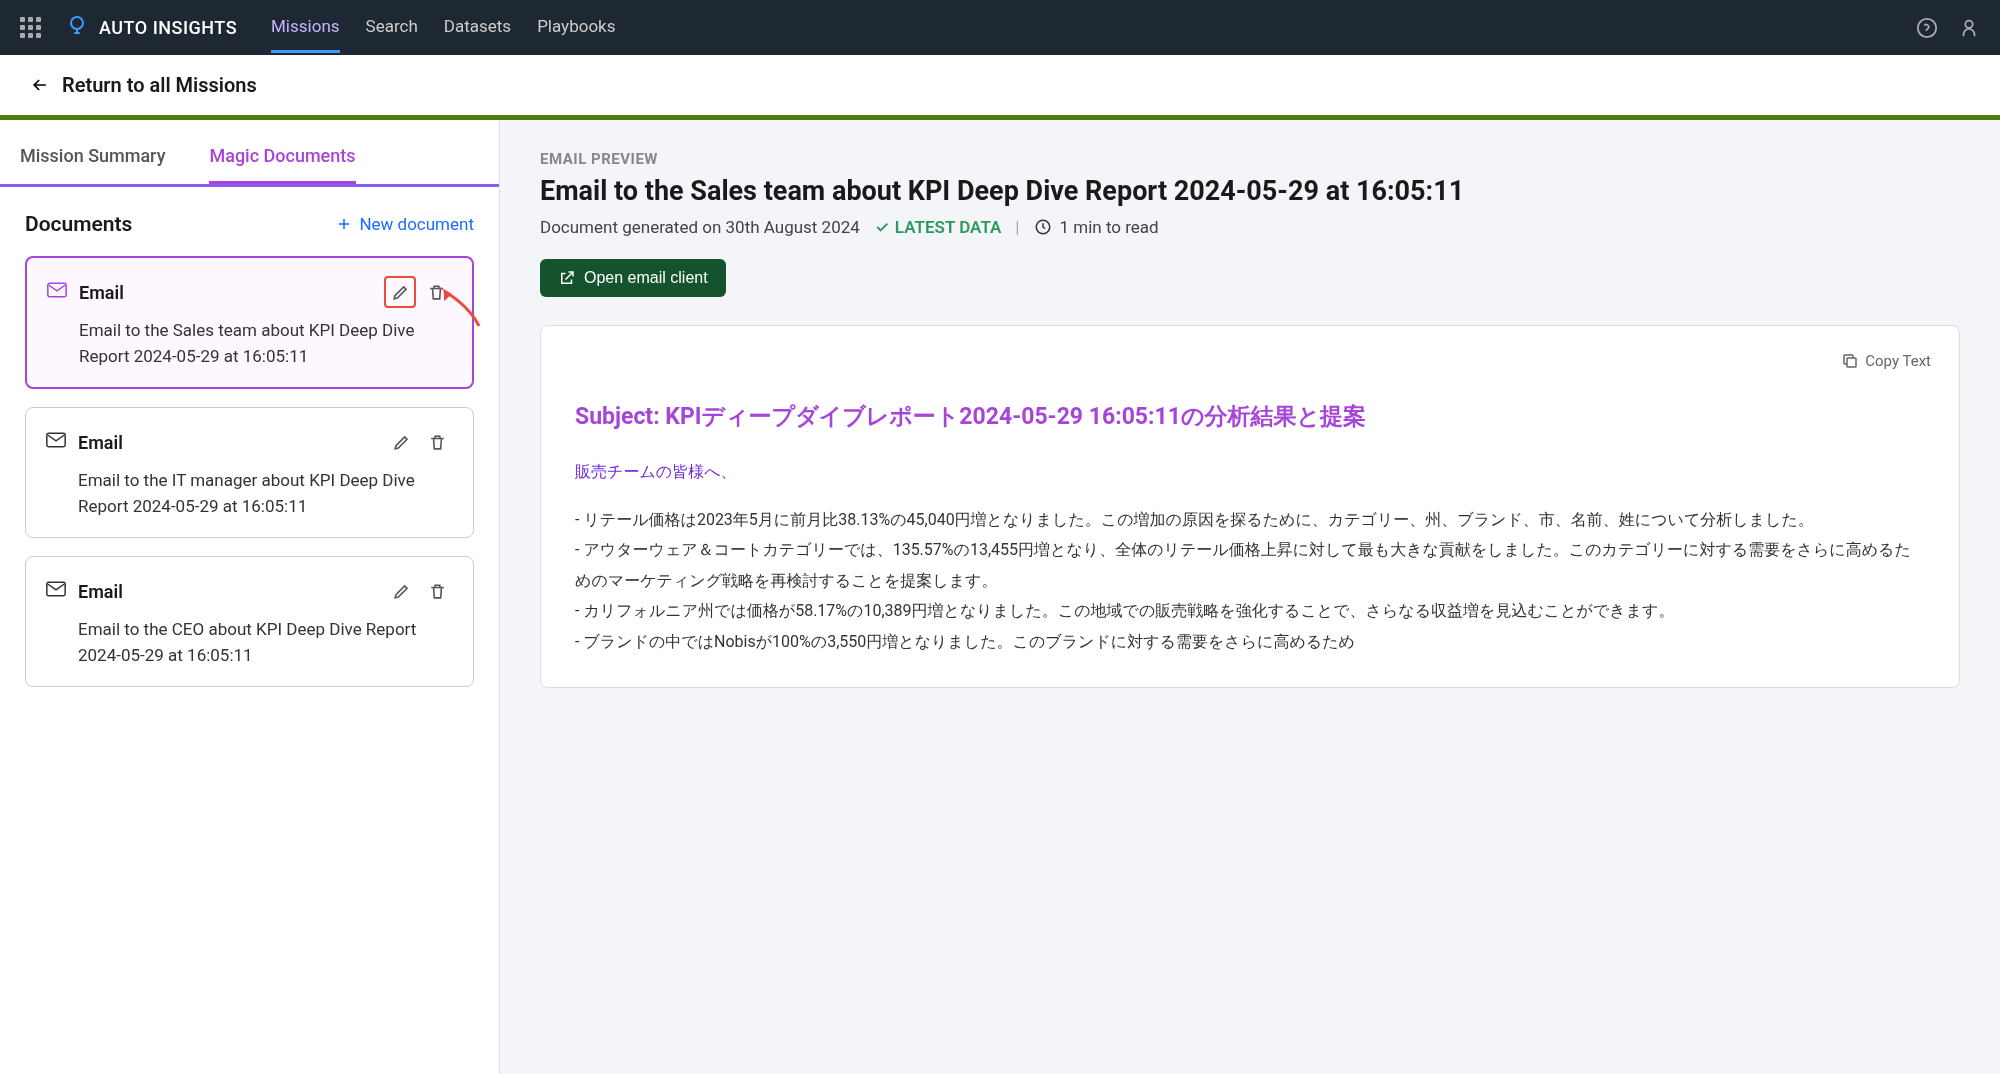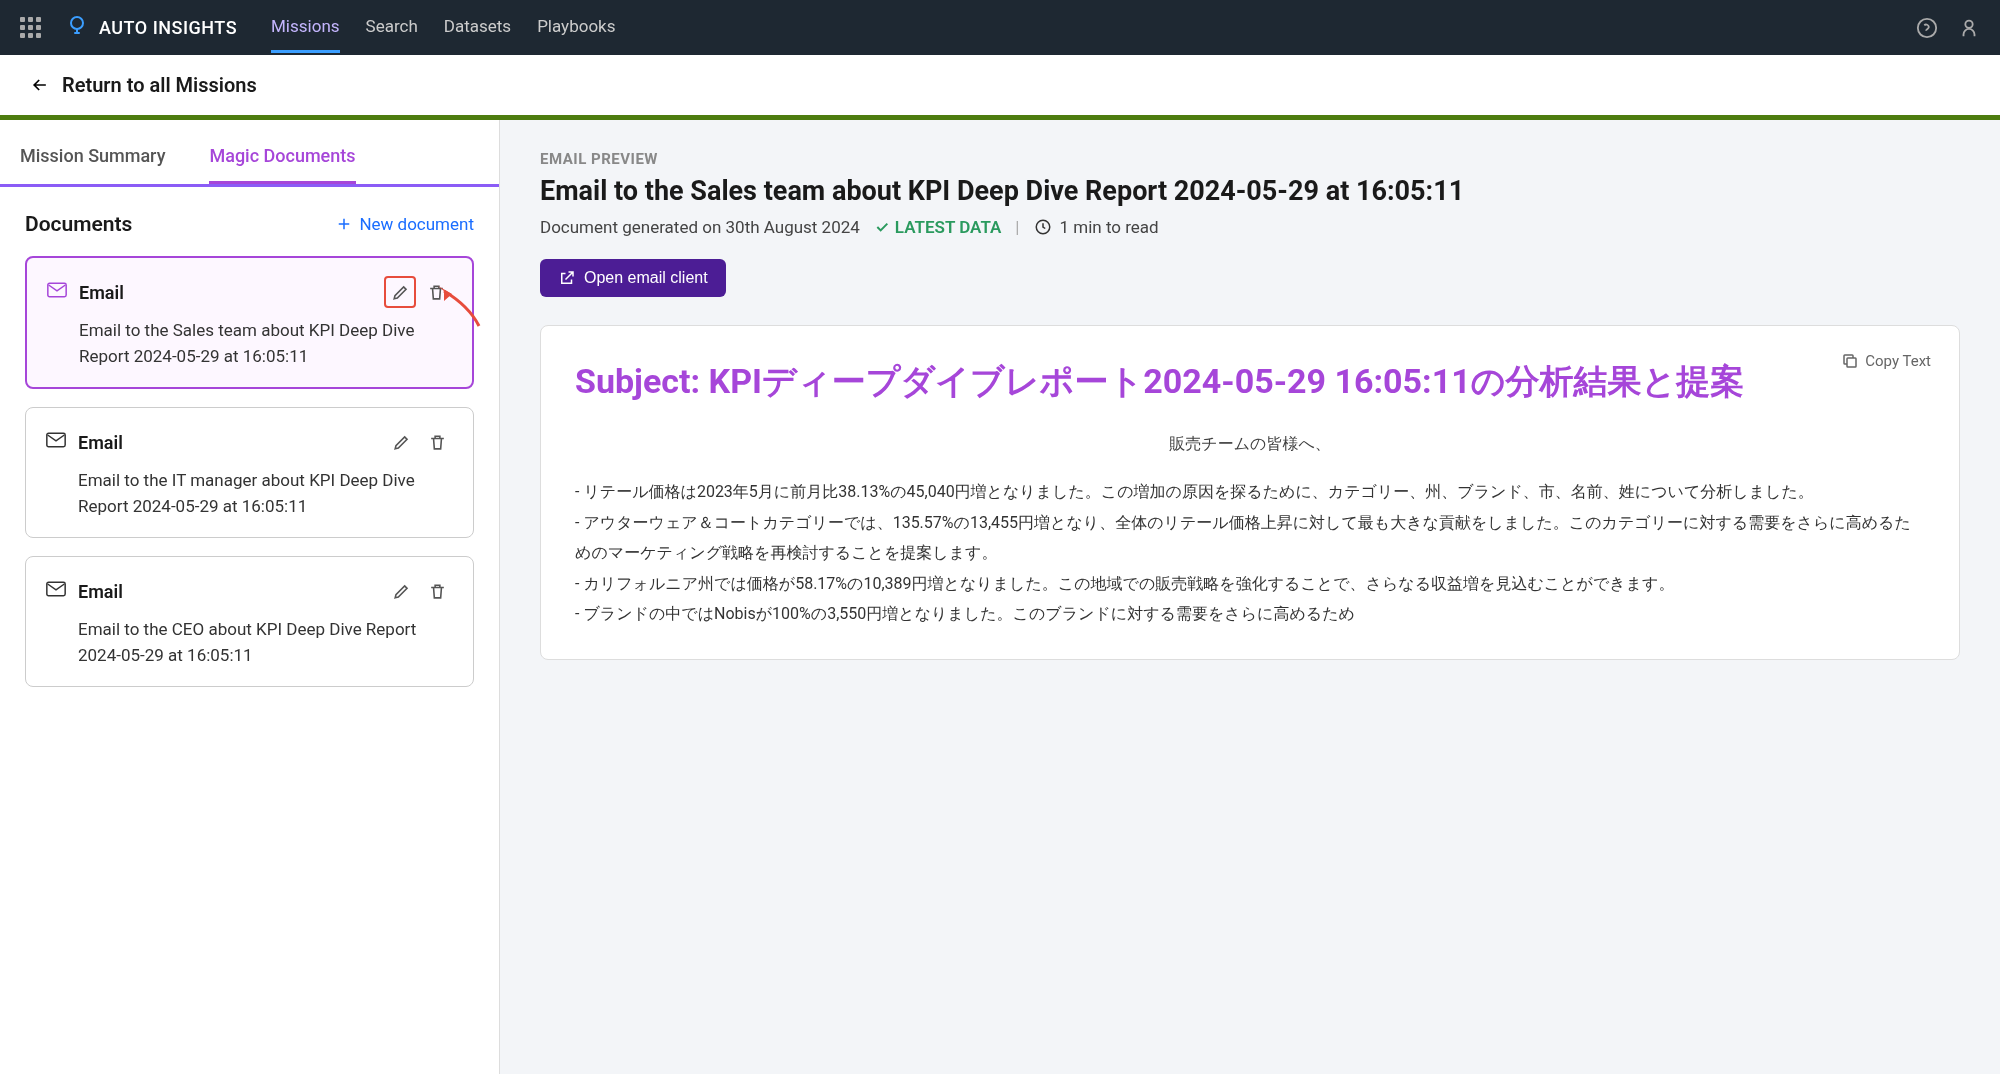--- a/index.html
+++ b/index.html
@@ -59,28 +59,28 @@
 
 
 .preview-label { font-size: 15px; font-weight: 700; color: #888; letter-spacing: 0.5px; margin-bottom: 6px; }
 .preview-title { font-size: 27px; font-weight: 700; margin-bottom: 8px; line-height: 1.3; }
 .preview-meta { display: flex; align-items: center; gap: 14px; font-size: 17px; color: #444; flex-wrap: wrap; }
 .meta-badge { color: #2a9a5e; font-weight: 600; display: flex; align-items: center; gap: 5px; }
 .meta-badge svg { width: 16px; height: 16px; }
 .meta-divider { color: #aaa; }
 .meta-clock { display: flex; align-items: center; gap: 8px; }
 .meta-clock svg { width: 18px; height: 18px; }
-.open-client { margin-top: 22px; background: #4c1d95; color: #fff; border: none; border-radius: 6px; padding: 10px 18px; font-size: 16px; display: flex; align-items: center; gap: 8px; cursor: pointer; }
+.open-client { margin-top: 22px; background: #14532d; color: #fff; border: none; border-radius: 6px; padding: 10px 18px; font-size: 16px; display: flex; align-items: center; gap: 8px; cursor: pointer; }
 .open-client svg { width: 18px; height: 18px; }
 
 .email-body { background: #fff; border: 1px solid #ddd; border-radius: 8px; margin-top: 28px; padding: 30px 34px; position: relative; }
-.email-subject { color: #a646d9; font-size: 34px; font-weight: 700; line-height: 1.5; margin-bottom: 22px; padding-right: 120px; }
+.email-subject { color: #a646d9; font-size: 23px; font-weight: 700; line-height: 1.5; margin-bottom: 22px; padding-right: 120px; margin-top: 44px; }
 .copy-text { position: absolute; top: 26px; right: 28px; display: flex; align-items: center; gap: 6px; color: #666; font-size: 15px; cursor: pointer; }
 .copy-text svg { width: 18px; height: 18px; }
-.email-para { font-size: 16px; color: #404040; line-height: 1.9; margin-bottom: 18px; text-align: center; }
+.email-para { font-size: 16px; color: #6d28d9; line-height: 1.9; margin-bottom: 18px; }
 .email-bullets { font-size: 16px; color: #333; line-height: 1.9; }
 </style>
 </head>
 <body>
 
 <div class="topbar">
   <div class="topbar-left">
     <div class="apps-grid">
       <span></span>
         <span></span>

